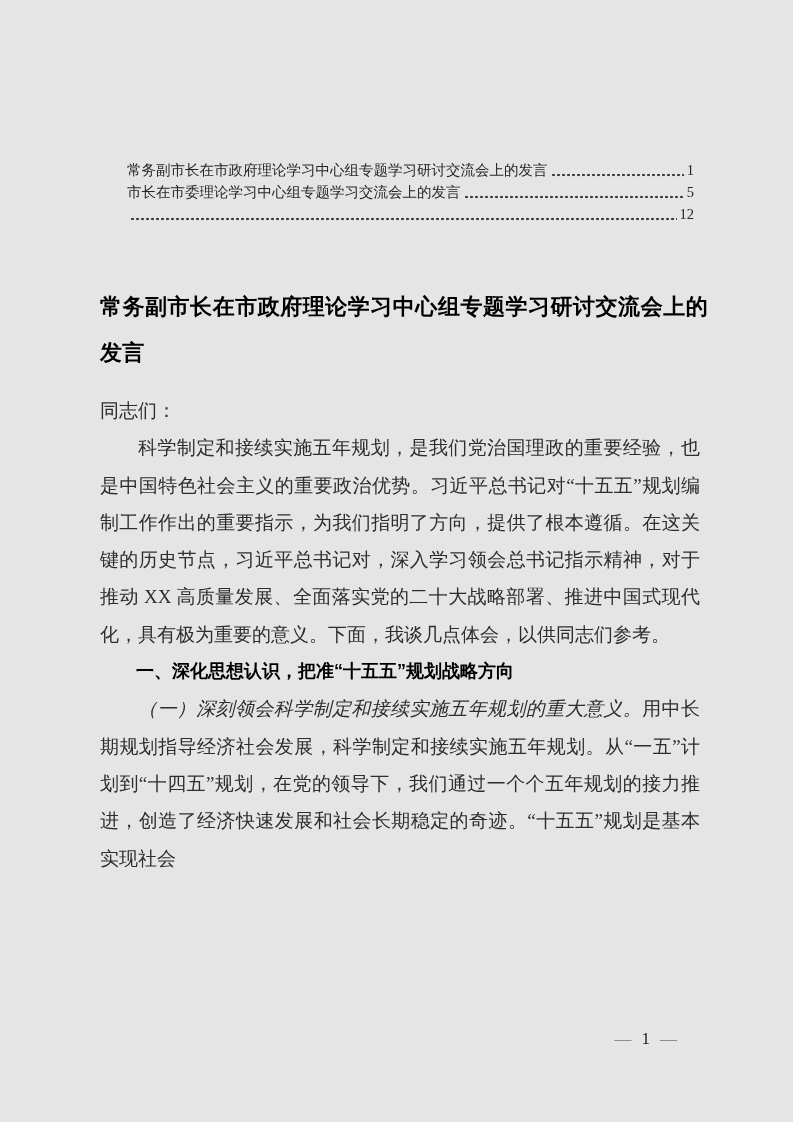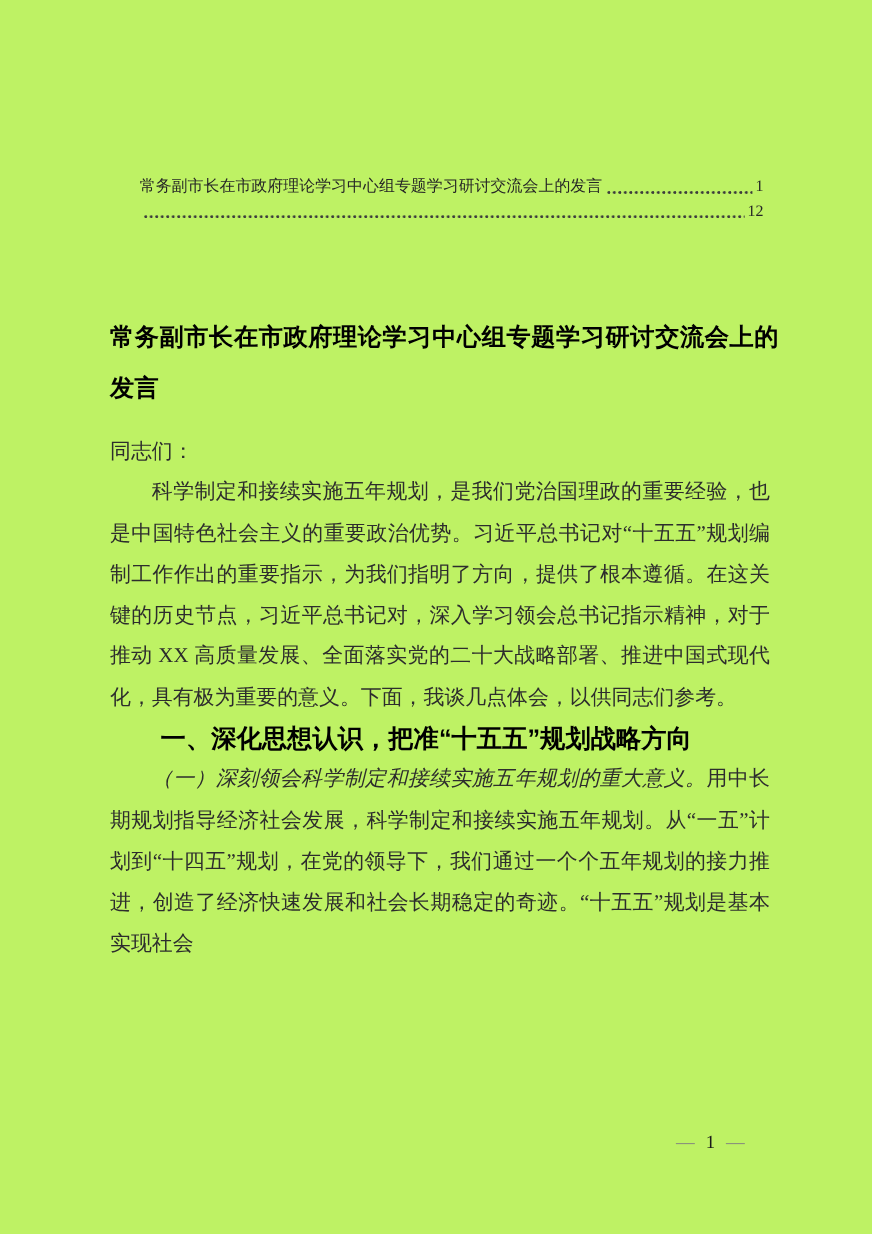--- a/index.html
+++ b/index.html
@@ -4,21 +4,21 @@
 <style>
   html, body {
     margin: 0;
     padding: 0;
     background: #ffffff;
   }
   .page {
     position: relative;
     width: 793px;
     height: 1122px;
-    background: #bef264;
+    background: #e5e5e5;
     overflow: hidden;
     font-family: "Liberation Serif", serif;
     color: #2a2a2a;
   }
 
   
   .toc {
     position: absolute;
     left: 127px;
     top: 159px;
@@ -74,21 +74,21 @@
     color: #2d2d2d;
   }
   .doc-body p {
     margin: 0;
   }
   .para-indent { text-indent: 2em; }
   .section-heading {
     margin: 0;
     text-indent: 2em;
     font-family: "Liberation Sans", sans-serif;
-    font-size: 23px;
+    font-size: 18px;
     font-weight: bold;
     line-height: 37.3px;
     color: #000000;
   }
   .lead-bold {
     font-weight: normal;
     font-style: italic;
   }
 
   
@@ -109,20 +109,25 @@
 
 <div class="page">
 
   <div class="toc">
     <div class="toc-row">
       <span class="toc-title">常务副市长在市政府理论学习中心组专题学习研讨交流会上的发言</span>
       <span class="toc-dots"></span>
       <span class="toc-page">1</span>
     </div>
     <div class="toc-row">
+      <span class="toc-title">市长在市委理论学习中心组专题学习交流会上的发言</span>
+      <span class="toc-dots"></span>
+      <span class="toc-page">5</span>
+    </div>
+    <div class="toc-row">
       <span class="toc-dots"></span>
       <span class="toc-page">12</span>
     </div>
   </div>
 
   <h1 class="doc-title">常务副市长在市政府理论学习中心组专题学习研讨交流会上的发言</h1>
 
   <div class="doc-body">
     <p class="salutation">同志们：</p>
     <p class="para-indent">科学制定和接续实施五年规划，是我们党治国理政的重要经验，也是中国特色社会主义的重要政治优势。习近平总书记对“十五五”规划编制工作作出的重要指示，为我们指明了方向，提供了根本遵循。在这关键的历史节点，习近平总书记对，深入学习领会总书记指示精神，对于推动 XX 高质量发展、全面落实党的二十大战略部署、推进中国式现代化，具有极为重要的意义。下面，我谈几点体会，以供同志们参考。</p>

